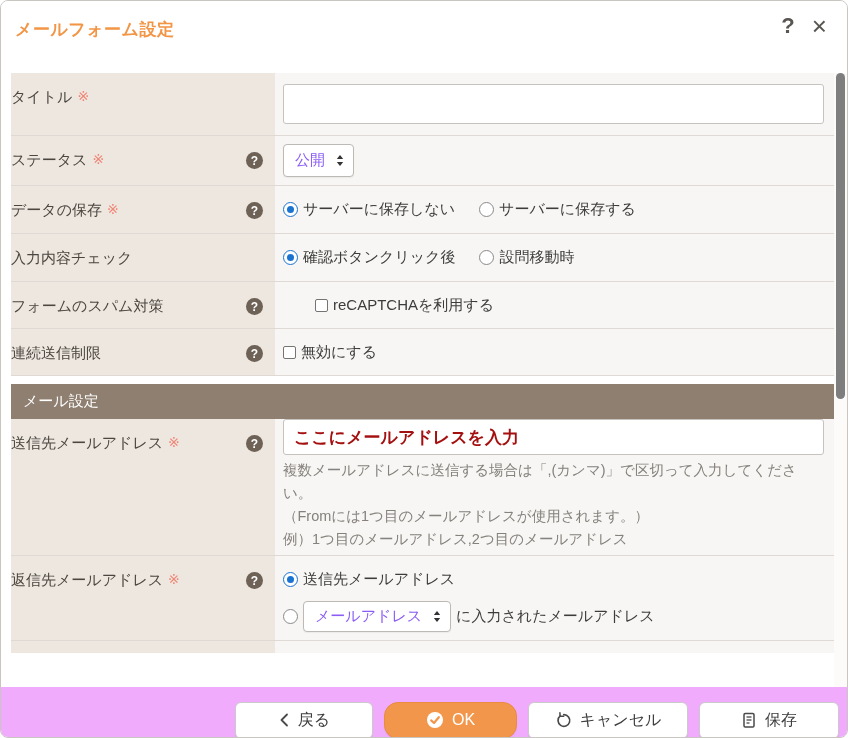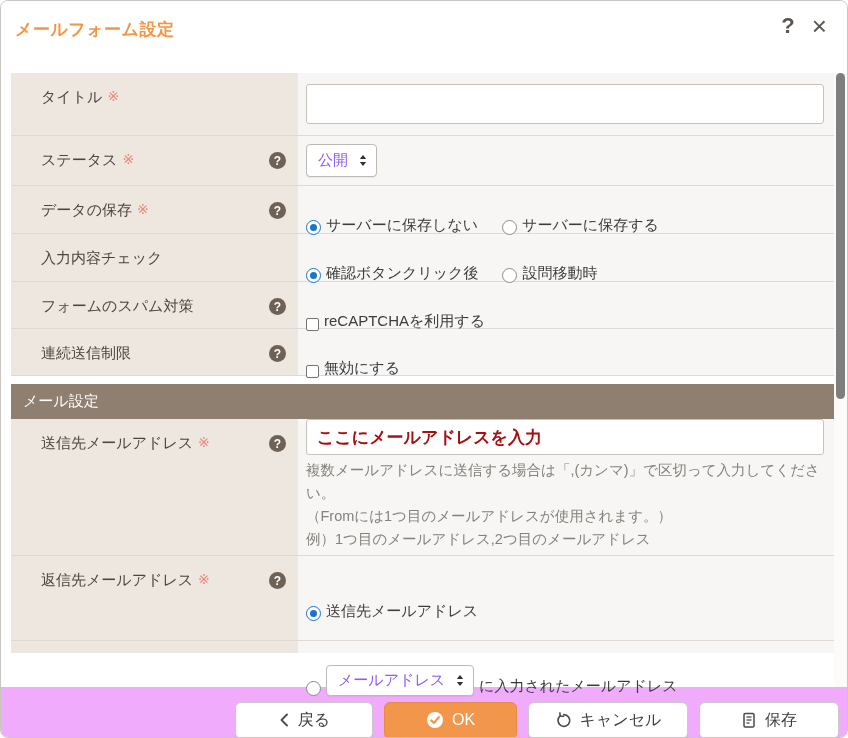--- a/index.html
+++ b/index.html
@@ -21,61 +21,61 @@
   .vthumb { position:absolute; top:0; left:2px; width:9px; height:326px; background:#7E7E7E; border-radius:5px; }
   
   .tabbar { height:34px; background:#F39C47; border-radius:3px 3px 0 0;
             display:flex; justify-content:flex-end; align-items:flex-end; gap:8px; padding-right:10px; }
   .tab { height:31px; border-radius:4px 4px 0 0; background:#9C8C7E; color:#fff; font-size:15px;
          display:flex; align-items:center; justify-content:center; cursor:pointer; }
   .tab-w1{width:115px;} .tab-w2{width:120px;} .tab-w3{width:126px;} .tab-w4{width:120px;}
   .tab.active { background:#fff; color:#EF8F3B; }
   
   .frow { display:flex; border-bottom:1px solid #DED9D4; background:#F7F6F4; }
-  .frow-label { width:287px; flex:none; background:#EDE7E0; padding:15px 12px 0 30px; display:flex; align-items:flex-start; }
+  .frow-label { width:264px; flex:none; background:#EDE7E0; padding:15px 12px 0 0; display:flex; align-items:flex-start; }
   .lbl { font-size:15px; color:#4B463F; }
   .req { color:#F08575; margin-left:5px; font-size:14px; }
   .help-icon { margin-left:auto; margin-top:1px; width:17px; height:17px; border-radius:50%; background:#6E6156;
                color:#fff; font-size:12px; font-weight:bold; display:flex; align-items:center; justify-content:center;
                cursor:pointer; flex:none; }
   .frow-content { flex:1; display:flex; align-items:center; padding:0 10px 0 8px; font-size:15px; color:#3C3C3C; }
   .row-title { height:63px; } .row-title .frow-content { align-items:flex-start; padding-top:11px; }
   .row-status { height:50px; }
   .row-datasave { height:48px; } .row-inputcheck { height:48px; }
-  .row-spam { height:47px; } .row-limit { height:47px; }
+  .row-spam { height:47px;gap:32px; } .row-limit { height:47px; }
   .gap { height:8px; background:#fff; }
   .section-head { height:35px; background:#8E7F70; color:#fff; font-size:15px; display:flex; align-items:center; padding-left:12px; }
   .row-to { height:137px; } .row-to .frow-content { flex-direction:column; align-items:center; }
   .row-reply { height:85px; } .row-reply .frow-content { flex-direction:column; align-items:flex-start; justify-content:flex-start; padding-top:14px; gap:12px; }
   .row-sliver { height:12px; border-bottom:none; }
   
   .text-input { width:100%; height:40px; border:1px solid #C6C2BE; border-radius:3px; background:#fff;
                 font-size:15px; padding:0 10px; font-family:inherit; outline:none; }
   .mail-input { height:36px; font-weight:bold; color:#A40F0F; font-size:17px; }
   .select { display:inline-flex; align-items:center; gap:11px; background:#fff; border:1px solid #BDB9B5;
             border-radius:4px; padding:0 9px 0 11px; height:33px; font-size:15px; color:#8b5cf6;
             box-shadow:0 1px 1px rgba(0,0,0,.05); cursor:pointer; }
   .select-sm { height:31px; }
   .stepper { display:inline-flex; flex-direction:column; gap:2px; }
   .radio { width:15px; height:15px; border:1px solid #8A8A8A; border-radius:50%; background:#fff;
            display:inline-block; position:relative; flex:none; cursor:pointer; }
   .radio.on { border-color:#1A73D1; }
   .radio.on::after { content:""; position:absolute; inset:3px; border-radius:50%; background:#1A73D1; }
   .checkbox { width:13px; height:13px; border:1px solid #767470; border-radius:2px; background:#fff; flex:none; cursor:pointer; }
-  .opt { display:flex; align-items:flex-end; gap:5px;margin-top:32px; }
+  .opt { display:flex; align-items:center; gap:5px; }
   .optgroup { display:flex; align-items:center; gap:24px; }
   .notes { margin-top:4px; }
   .note { font-size:14.5px; color:#85817C; line-height:23px; }
   
   .dlg-footer { height:66px; display:flex; justify-content:flex-end; align-items:center; gap:11px; padding-right:8px; background:#f0abfc; }
   .btn { height:37px; border:1px solid #CACACA; border-radius:6px; background:#fff;
          display:inline-flex; align-items:center; justify-content:center; gap:8px;
          font-size:16px; color:#3E3E3E; box-shadow:0 1px 1px rgba(0,0,0,.06); cursor:pointer; }
   .btn-back{width:138px;} .btn-ok{width:133px;} .btn-cancel{width:160px;} .btn-save{width:140px;}
-  .btn-ok { background:#F2964B; border-color:#E98C3F; color:#fff; }
+  .btn-ok { background:#F2964B; border-color:#E98C3F; color:#fff;border-radius:14px; }
   .btn svg { flex:none; }
 </style>
 </head>
 <body>
 
 <div class="dialog">
 
   <div class="dlg-header">
     <div class="dlg-title">メールフォーム設定</div>
     <div class="dlg-header-icons">

